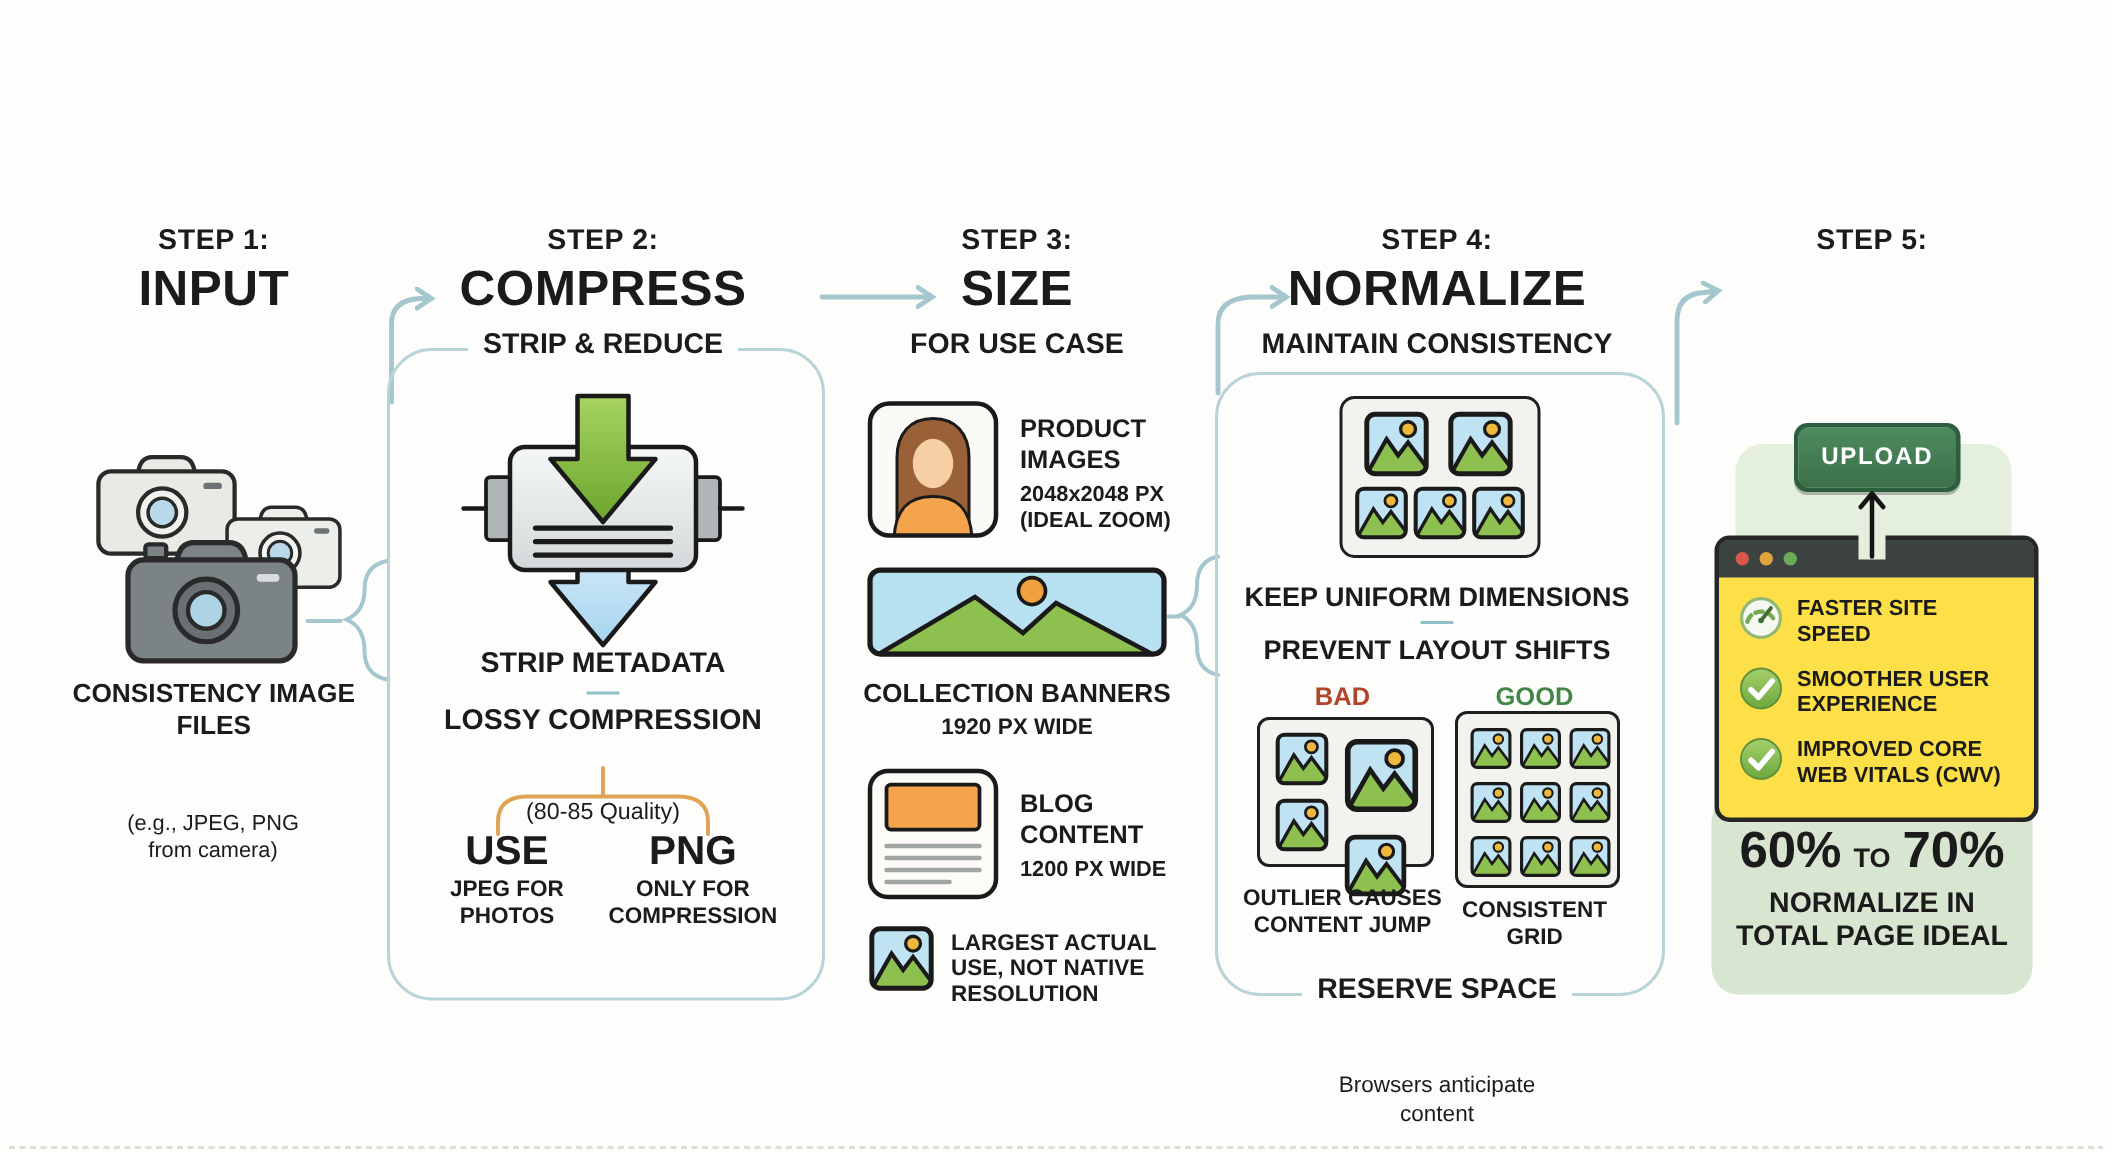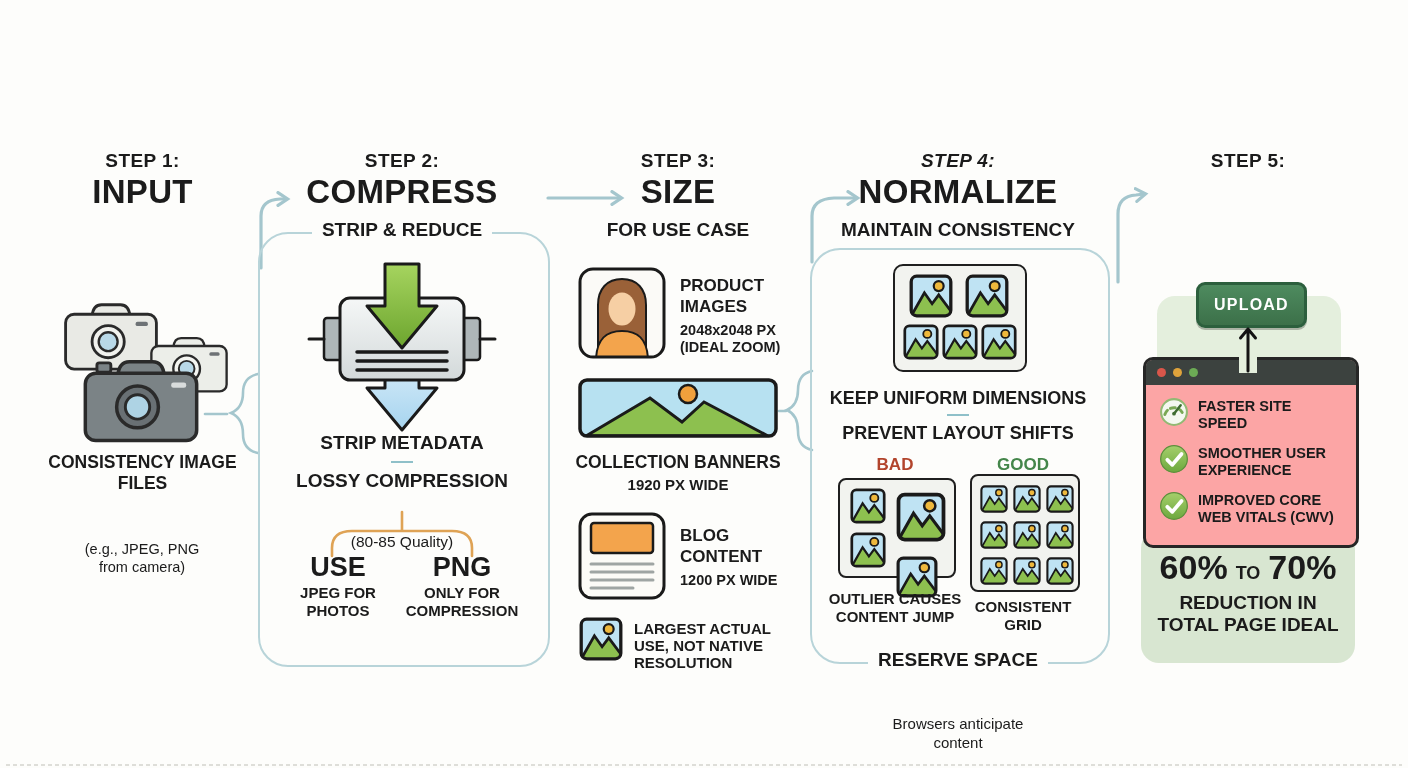--- a/index.html
+++ b/index.html
@@ -17,21 +17,21 @@
   .lbl-md{font-size:17px;font-weight:800;line-height:20px;}
   .lbl-sm{font-size:15px;font-weight:800;line-height:17.5px;}
   .spec{font-size:14.5px;font-weight:700;line-height:17px;}
   .plain{font-size:15px;font-weight:400;line-height:19px;text-align:center;margin-top:40px;}
   .center{text-align:center;}
   .z2{z-index:2;}
   .gridbox{background:#f2f3ef;border:2.5px solid #1f1f1f;border-radius:10px;}
   .thumb{position:absolute;}
   .bad-color{color:var(--bad-red,#b2442c);}
   .good-color{color:var(--good-green,#44864a);}
-  .browser{background:#fca5a5;border:3px solid #262626;border-radius:10px;z-index:1;}
+  .browser{background:#fde047;border:3px solid #262626;border-radius:10px;z-index:1;}
   .browser-header{position:absolute;left:0;top:0;right:0;height:25px;background:#3c423f;
                   border-radius:6px 6px 0 0;display:flex;align-items:center;padding-left:11px;gap:7px;}
   .dot{width:9px;height:9px;border-radius:50%;}
   .upload-btn{display:flex;align-items:center;justify-content:center;color:#fff;font-size:16px;
               font-weight:800;letter-spacing:1.2px;background:linear-gradient(#4e8b5f,#3c7049);
               border:3px solid #2c5f3d;border-radius:9px;box-shadow:0 2px 0 rgba(0,0,0,.25);
               cursor:pointer;z-index:2;}
   .greenpanel{background:#d8e6d1;border-radius:18px;}
   .blob{background:#e4efdd;border-radius:18px;}
   .statrow{display:flex;align-items:baseline;justify-content:center;gap:8px;}
@@ -207,21 +207,21 @@
   <div class="abs lbl-md" style="left:680px;top:547px;width:130px;">CONTENT</div>
   <div class="abs spec" style="left:680px;top:572px;width:135px;">1200 PX WIDE</div>
 
   <svg class="thumb" style="left:578px;top:617px;" width="46" height="44">
       <use href="#thumb"></use>
     </svg>
   <div class="abs lbl-sm" style="left:634px;top:620px;width:170px;">LARGEST ACTUAL</div>
   <div class="abs lbl-sm" style="left:634px;top:637px;width:170px;">USE, NOT NATIVE</div>
   <div class="abs lbl-sm" style="left:634px;top:654px;width:170px;">RESOLUTION</div>
 
-  <div class="abs kicker" style="left:828px;top:150px;width:260px;font-style:italic;">STEP 4:</div>
+  <div class="abs kicker" style="left:828px;top:150px;width:260px;">STEP 4:</div>
   <div class="abs title" style="left:828px;top:174px;width:260px;">NORMALIZE</div>
   <div class="abs subtitle" style="left:828px;top:219px;width:260px;">MAINTAIN CONSISTENCY</div>
   <div class="abs panel" style="left:810px;top:248px;width:296px;height:412px;"></div>
 
   <div class="abs gridbox" style="left:893px;top:264px;width:130px;height:104px;">
     <svg class="thumb" style="left:10px;top:8px;" width="52" height="44">
         <use href="#thumb"></use>
       </svg>
     <svg class="thumb" style="left:66px;top:8px;" width="52" height="44">
         <use href="#thumb"></use>
@@ -300,21 +300,21 @@
 
   <div class="abs blob" style="left:1157px;top:296px;width:184px;height:78px;"></div>
   <div class="abs upload-btn" style="left:1196px;top:282px;width:105px;height:40px;">UPLOAD</div>
 
   <div class="abs greenpanel" style="left:1141px;top:530px;width:214px;height:133px;">
     <div class="statrow" style="margin-top:18px;">
       <span class="stat-big">60%</span>
       <span class="stat-small">TO</span>
       <span class="stat-big">70%</span>
     </div>
-    <div class="lbl-xl" style="margin-top:5px;">REDUCTION IN</div>
+    <div class="lbl-xl" style="margin-top:5px;">NORMALIZE IN</div>
     <div class="lbl-xl">TOTAL PAGE IDEAL</div>
   </div>
 
   <div class="abs browser" style="left:1143px;top:357px;width:210px;height:185px;">
     <div class="browser-header">
       <span class="dot" style="background:#d9564a;"></span>
       <span class="dot" style="background:#dfa33b;"></span>
       <span class="dot" style="background:#6cab55;"></span>
     </div>
 

